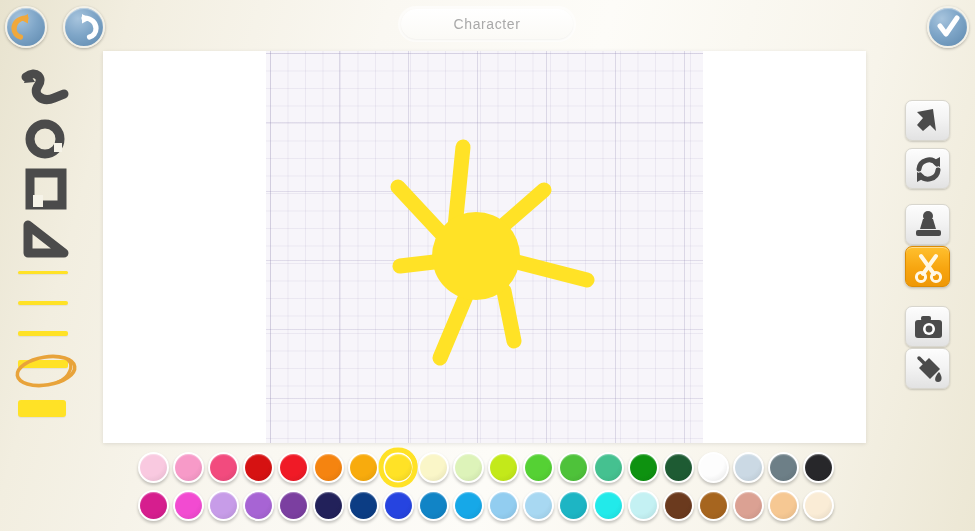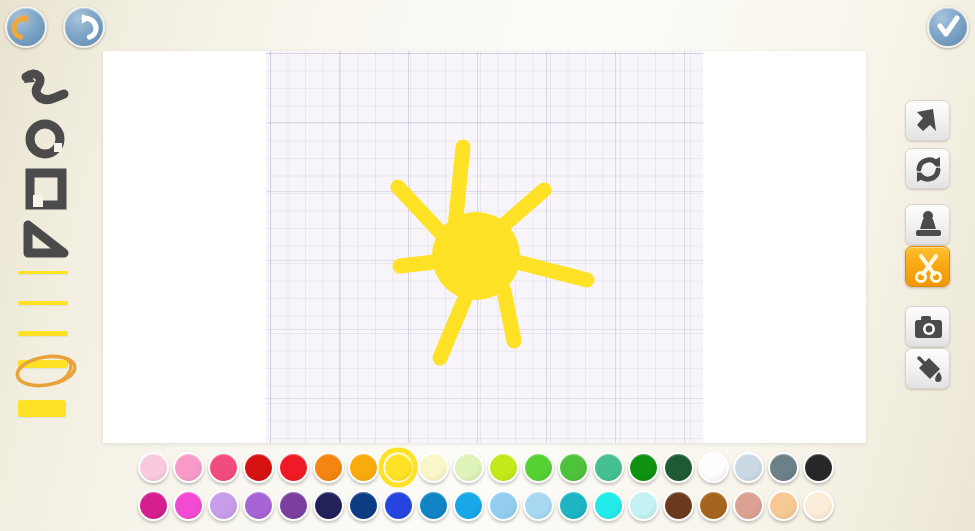--- a/index.html
+++ b/index.html
@@ -115,20 +115,23 @@
     </svg>
   </div>
 
   <div class="round-btn" id="redo-btn">
     <svg width="38" height="38" viewBox="0 0 38 38">
       <path d="M19 10 C26.5 10 31 15 31 20.5 C31 25 28 28 24.5 29" fill="none" stroke="#ffffff" stroke-width="5.2" stroke-linecap="round"></path>
       <path d="M17 6 L17 15.5 L25.5 11 Z" fill="#ffffff"></path>
     </svg>
   </div>
 
+  <div id="title-pill">
+    <span id="title-text">Character</span>
+  </div>
 
   <div class="round-btn" id="confirm-btn">
     <svg width="38" height="38" viewBox="0 0 38 38">
       <path d="M11 18 L17 26 L28 10" fill="none" stroke="#ffffff" stroke-width="5" stroke-linecap="round" stroke-linejoin="round"></path>
     </svg>
   </div>
 </div>
 
 <div id="canvas-area">
   <div id="grid-region"></div>

